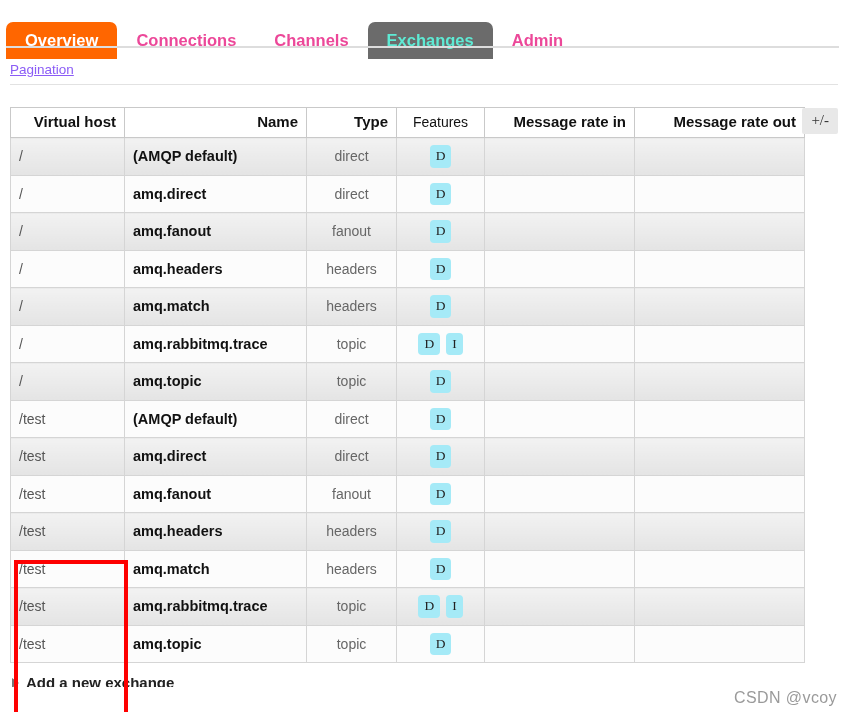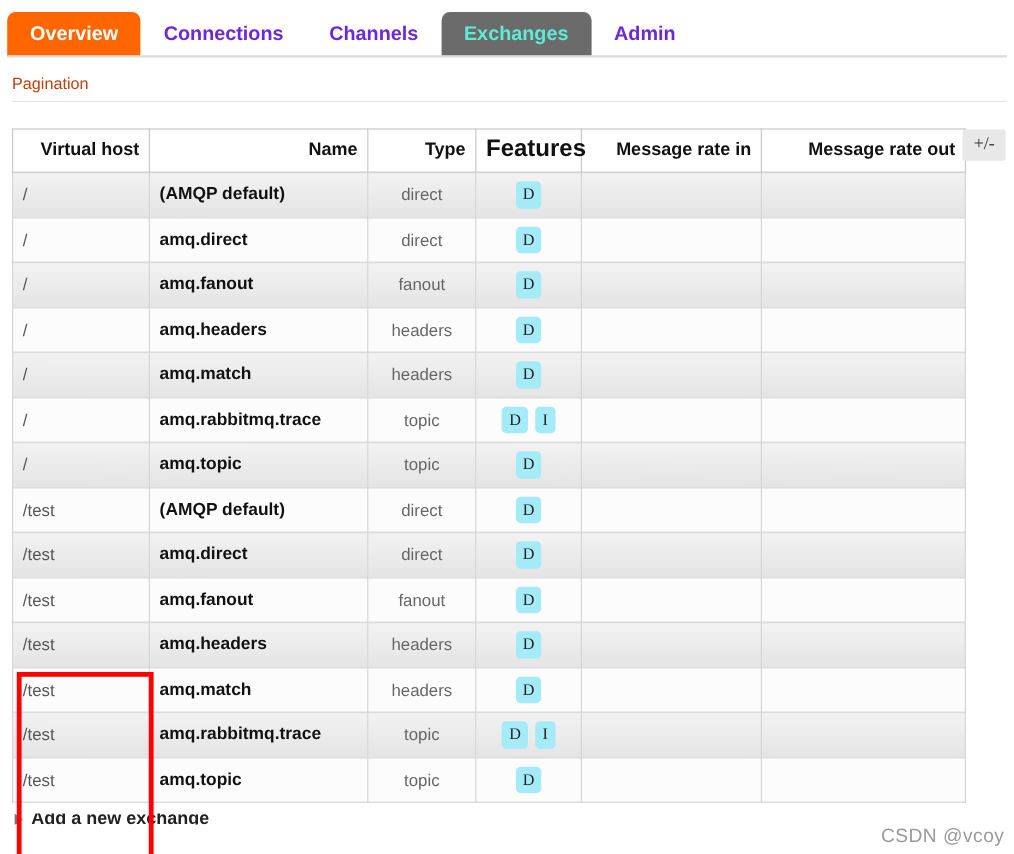--- a/index.html
+++ b/index.html
@@ -14,34 +14,34 @@
 
   
   #nav-wrap {
     position: relative;
     height: 48px;
     width: 845px;
     background: #ffffff;
   }
   #nav {
     position: absolute;
-    left: 0; top: 0;
+    left: 0; top: 12px;
     height: 47px;
     width: 845px;
     display: flex;
     align-items: flex-end;
     padding-left: 6px;
   }
   .tab {
     height: 37px;
     line-height: 37px;
     padding: 0 19px;
     font-size: 16.5px;
     font-weight: bold;
-    color: #6d28d9;
+    color: #ec4899;
     border-radius: 7px 7px 0 0;
     white-space: nowrap;
     cursor: pointer;
     background: transparent;
   }
   .tab.active-orange {
     background: #ff6600;
     color: #ffffff;
   }
   .tab.active-gray {
@@ -56,22 +56,23 @@
     background: #dddddd;
   }
 
   
   #pagination-section {
     padding: 14px 0 0 10px;
     position: relative;
   }
   #pagination-label {
     font-size: 13.5px;
-    color: #c2410c;
+    color: #8b5cf6;
     padding-bottom: 7px;
+    text-decoration: underline;
   }
   #pagination-rule {
     position: absolute;
     left: 10px; top: 36px;
     width: 828px;
     height: 1px;
     background: #e2e2e2;
   }
   #pagination-controls {
     display: flex;
@@ -141,23 +142,23 @@
     font-size: 15px;
     font-weight: bold;
     color: #111111;
     padding: 5px 8px 7px 8px;
     border: 1px solid #c9c9c9;
     background: #ffffff;
     vertical-align: middle;
     cursor: pointer;
   }
   table#exchanges-table th.not-sortable {
-    font-weight: bold;
-    font-size: 20px;
-    text-align: left;
+    font-weight: normal;
+    font-size: 14px;
+    text-align: center;
     cursor: default;
   }
   table#exchanges-table td {
     border: 1px solid #d5d5d5;
     padding: 7px 8px;
     vertical-align: middle;
     height: 32px;
   }
   tr.row-shaded td {
     background: linear-gradient(to bottom, #f2f2f2 0%, #e4e4e4 100%);

